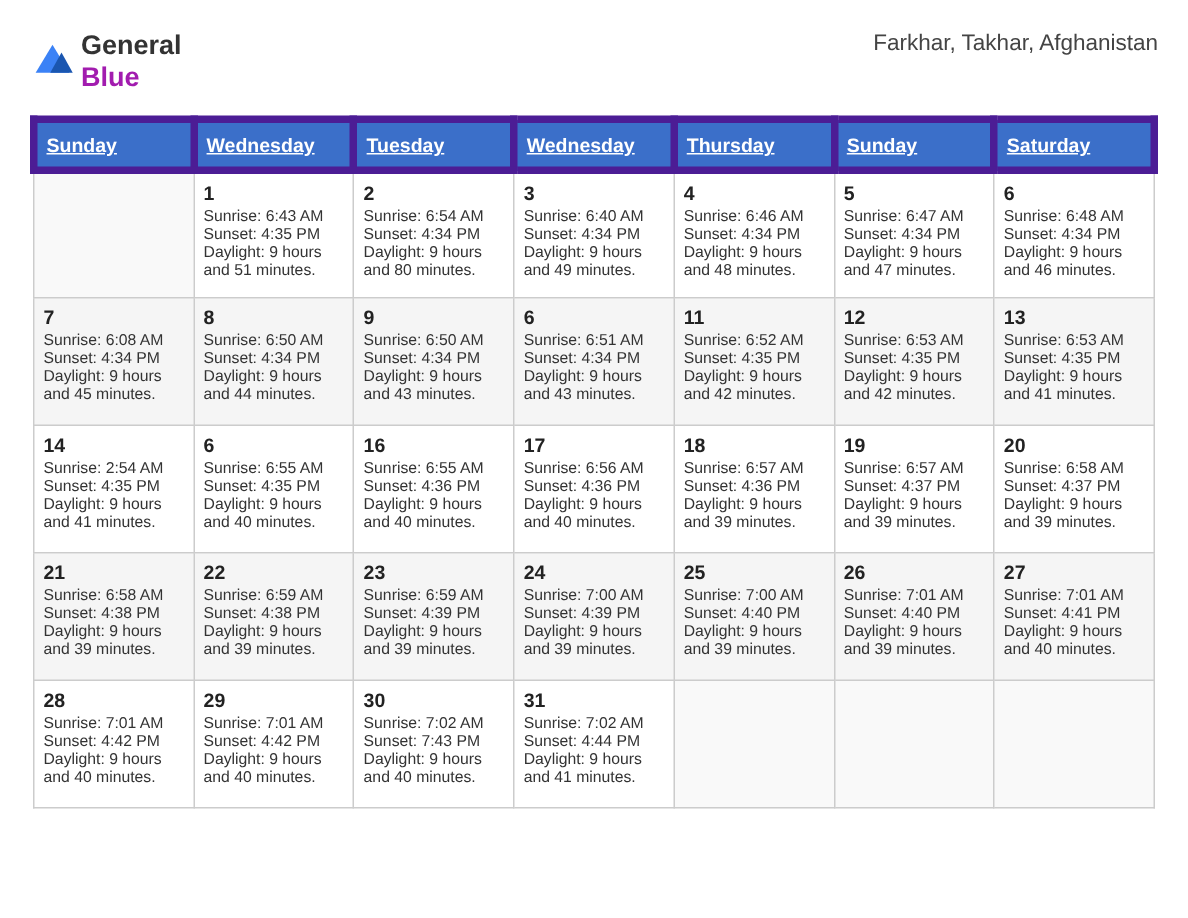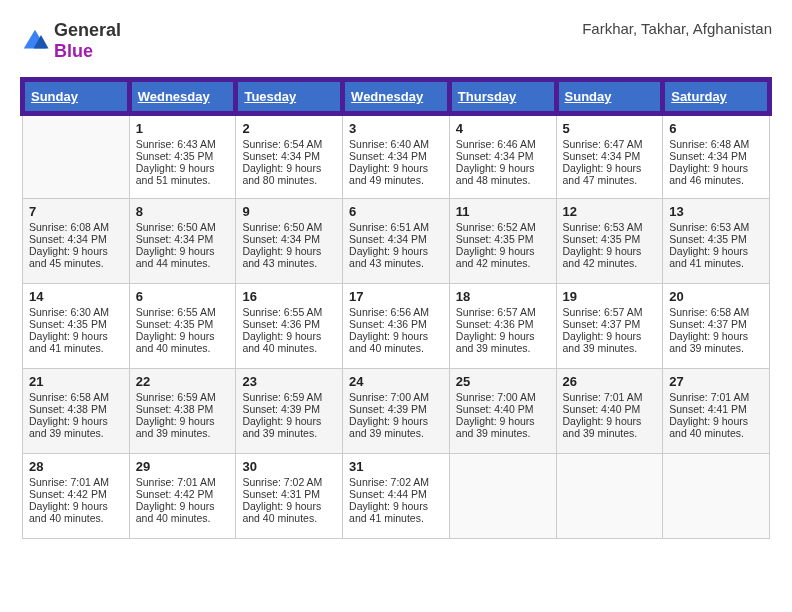--- a/index.html
+++ b/index.html
@@ -196,21 +196,21 @@
         <td>
         <span class="day-number">13</span>
         <span>Sunrise: 6:53 AM</span><br>
         <span>Sunset: 4:35 PM</span><br>
         <span>Daylight: 9 hours and 41 minutes.</span>
       </td>
       </tr>
       <tr>
         <td>
         <span class="day-number">14</span>
-        <span>Sunrise: 6:30 AM</span><br>
+        <span>Sunrise: 2:54 AM</span><br>
         <span>Sunset: 4:35 PM</span><br>
         <span>Daylight: 9 hours and 41 minutes.</span>
       </td>
         <td>
         <span class="day-number">6</span>
         <span>Sunrise: 6:55 AM</span><br>
         <span>Sunset: 4:35 PM</span><br>
         <span>Daylight: 9 hours and 40 minutes.</span>
       </td>
         <td>
@@ -297,21 +297,21 @@
       </td>
         <td>
         <span class="day-number">29</span>
         <span>Sunrise: 7:01 AM</span><br>
         <span>Sunset: 4:42 PM</span><br>
         <span>Daylight: 9 hours and 40 minutes.</span>
       </td>
         <td>
         <span class="day-number">30</span>
         <span>Sunrise: 7:02 AM</span><br>
-        <span>Sunset: 4:31 PM</span><br>
+        <span>Sunset: 7:43 PM</span><br>
         <span>Daylight: 9 hours and 40 minutes.</span>
       </td>
         <td>
         <span class="day-number">31</span>
         <span>Sunrise: 7:02 AM</span><br>
         <span>Sunset: 4:44 PM</span><br>
         <span>Daylight: 9 hours and 41 minutes.</span>
       </td>
         <td class="empty-cell"></td>
         <td class="empty-cell"></td>

